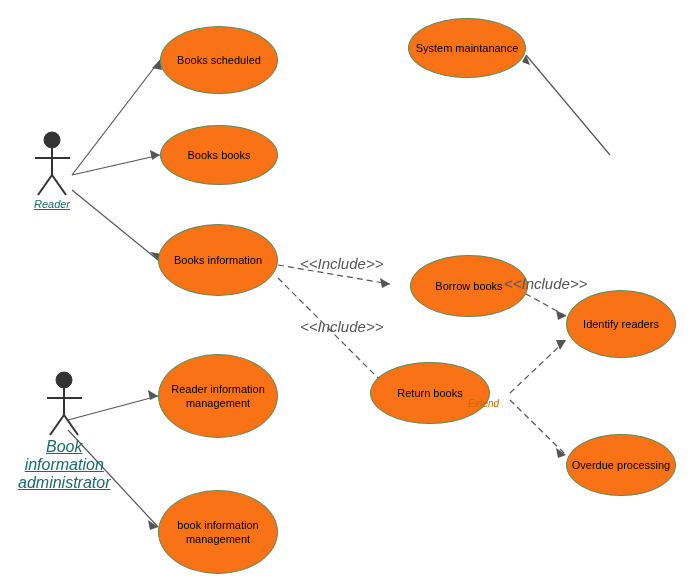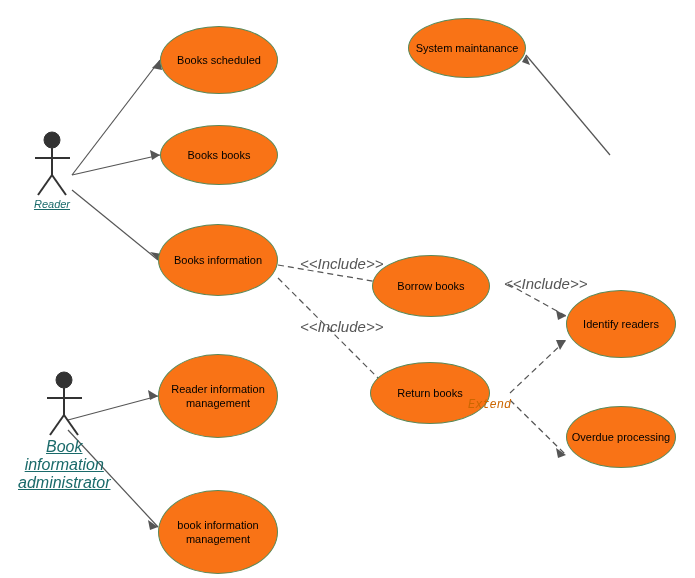--- a/index.html
+++ b/index.html
@@ -50,24 +50,23 @@
       font-style: italic;
       color: #1a6a6a;
       text-decoration: underline;
     }
     .label-small {
       font-size: 15px;
       font-style: italic;
       color: #555;
     }
     .label-extend {
-      font-size: 12px;
+      font-size: 10px;
       font-style: italic;
       color: #cc6600;
-      font-family: Liberation Mono, monospace;
     }
   </style>
 </head>
 <body>
 
 <div class="diagram">
 
   <svg class="lines">
 
     <line x1="72" y1="175" x2="160" y2="60" stroke="#555" stroke-width="1.2"></line>
@@ -145,28 +144,28 @@
   <div class="oval" style="left:158px; top:224px; width:120px; height:72px;">Books
 information</div>
 
   <div class="oval" style="left:158px; top:490px; width:120px; height:84px;">book
 information
 management</div>
 
   <div class="oval" style="left:408px; top:18px; width:118px; height:60px;">System
 maintanance</div>
 
-  <div class="oval" style="left:372px; top:255px; width:118px; height:62px;">Borrow books</div>
+  <div class="oval" style="left:410px; top:255px; width:118px; height:62px;">Borrow books</div>
 
   <div class="oval" style="left:370px; top:362px; width:120px; height:62px;">Return books</div>
 
   <div class="oval" style="left:566px; top:290px; width:110px; height:68px;">Identify
 readers</div>
 
-  <div class="oval" style="left:566px; top:406px; width:110px; height:62px;">Overdue
+  <div class="oval" style="left:566px; top:434px; width:110px; height:62px;">Overdue
 processing</div>
 
   <span class="label-small" style="position:absolute; left:300px; top:255px;">&lt;&lt;Include&gt;&gt;</span>
 
   <span class="label-small" style="position:absolute; left:300px; top:318px;">&lt;&lt;Include&gt;&gt;</span>
 
   <span class="label-small" style="position:absolute; left:504px; top:275px;">&lt;&lt;Include&gt;&gt;</span>
 
   <span class="label-extend" style="position:absolute; left:468px; top:398px;">Extend</span>
 

